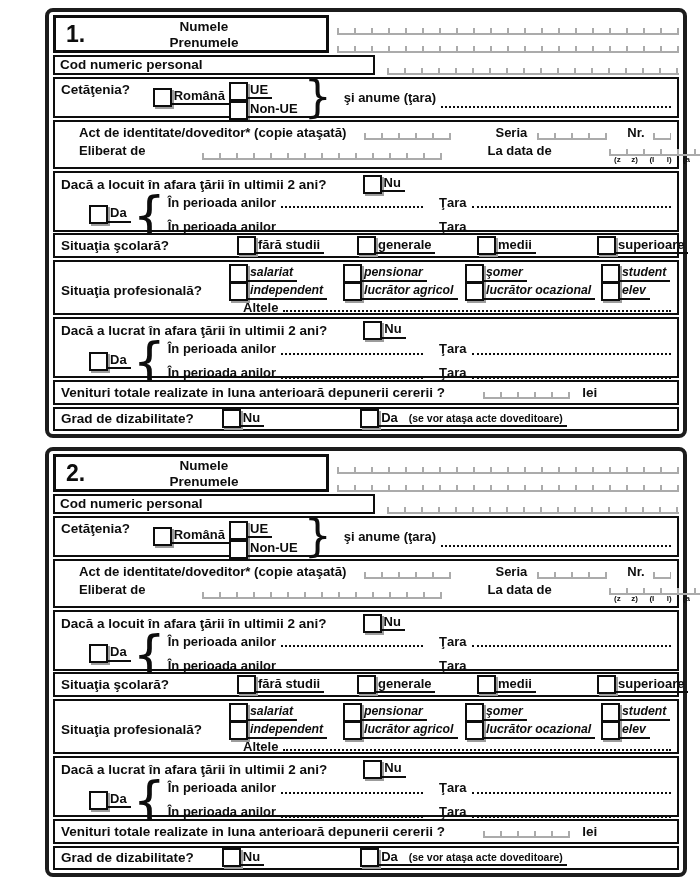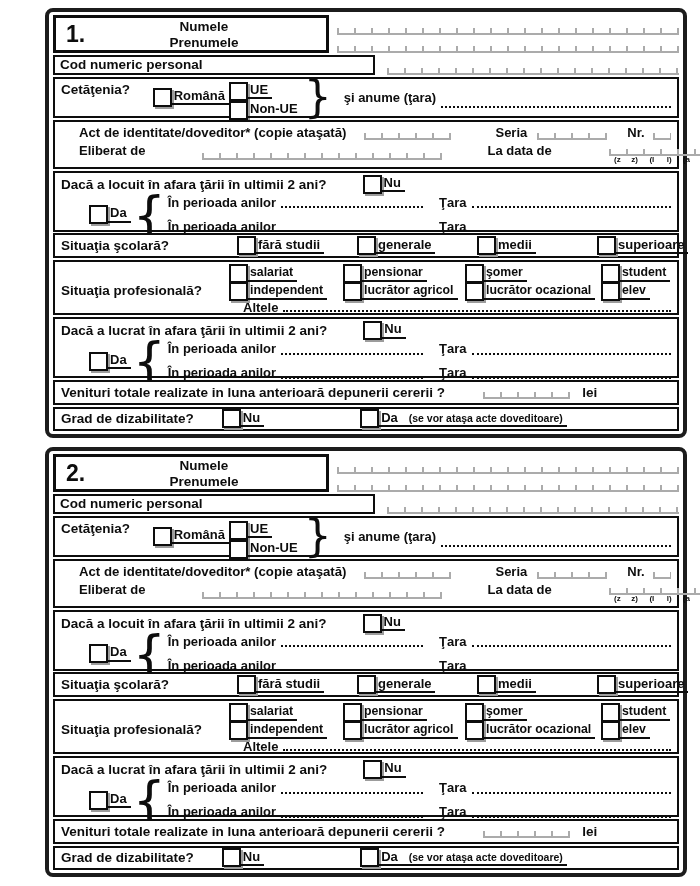--- a/index.html
+++ b/index.html
@@ -77,21 +77,21 @@
   .tara { margin-left:16px; }
   .dots-tara { flex:1; }
   
   .edu { height:25px; display:grid; grid-template-columns:176px 120px 120px 120px auto; align-items:center; }
   .opt { display:flex; align-items:center; }
   
   .prof { height:55px; display:flex; }
   .prof-q { width:168px; align-self:center; margin-top:6px; }
   .prof-right { flex:1; display:flex; flex-direction:column; justify-content:space-between; padding:1px 0; }
   .opt-row { display:grid; grid-template-columns:114px 122px 136px auto; height:18px; align-items:center; }
-  .opt-row .lbl { font-size:12.3px; }
+  .opt-row .lbl { font-size:12.3px;font-style:italic; }
   .altele-line { display:flex; align-items:flex-end; height:15px; }
   .altele-line .lbl { margin-left:14px; }
   
   .inc { height:25px; display:flex; align-items:center; }
   .inc-comb { margin-left:38px; align-self:flex-end; margin-bottom:3px; }
   .inc-lei { margin-left:12px; }
   .inc-spacer { width:105px; }
   
   .dis { height:24px; display:flex; align-items:center; }
   .dis .cb-nu { margin-left:28px; }

